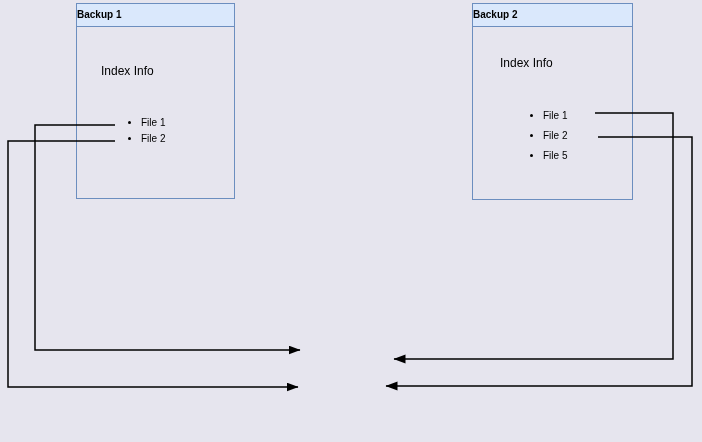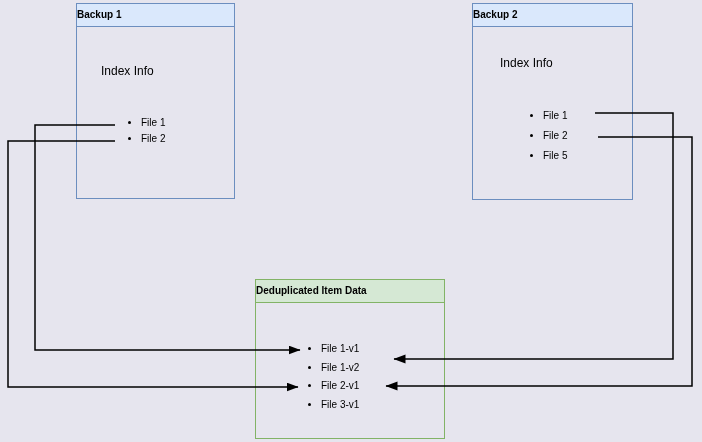--- a/index.html
+++ b/index.html
@@ -76,29 +76,20 @@
   <div id="backup2" class="box blue">
     <div class="hdr">Backup 2</div>
     <div class="subtitle">Index Info</div>
     <ul class="filelist">
       <li>File 1</li>
       <li>File 2</li>
       <li>File 5</li>
     </ul>
   </div>
 
-  <div id="dedup" class="box green">
-    <div class="hdr">Deduplicated Item Data</div>
-    <ul class="filelist">
-      <li>File 1-v1</li>
-      <li>File 1-v2</li>
-      <li>File 2-v1</li>
-      <li>File 3-v1</li>
-    </ul>
-  </div>
 
   <svg id="arrow-overlay" viewBox="0 0 702 442" xmlns="http://www.w3.org/2000/svg">
     <defs>
       <marker id="ah" markerUnits="userSpaceOnUse" markerWidth="13" markerHeight="10" refX="11.5" refY="4.5" orient="auto">
         <path d="M0,0 L12,4.5 L0,9 Z" fill="#000"></path>
       </marker>
     </defs>
     <path class="conn" marker-end="url(#ah)" d="M115,125 L35,125 L35,350 L300,350"></path>
     <path class="conn" marker-end="url(#ah)" d="M115,141 L8,141 L8,387 L298,387"></path>
     <path class="conn" marker-end="url(#ah)" d="M595,113 L673,113 L673,359 L394,359"></path>

